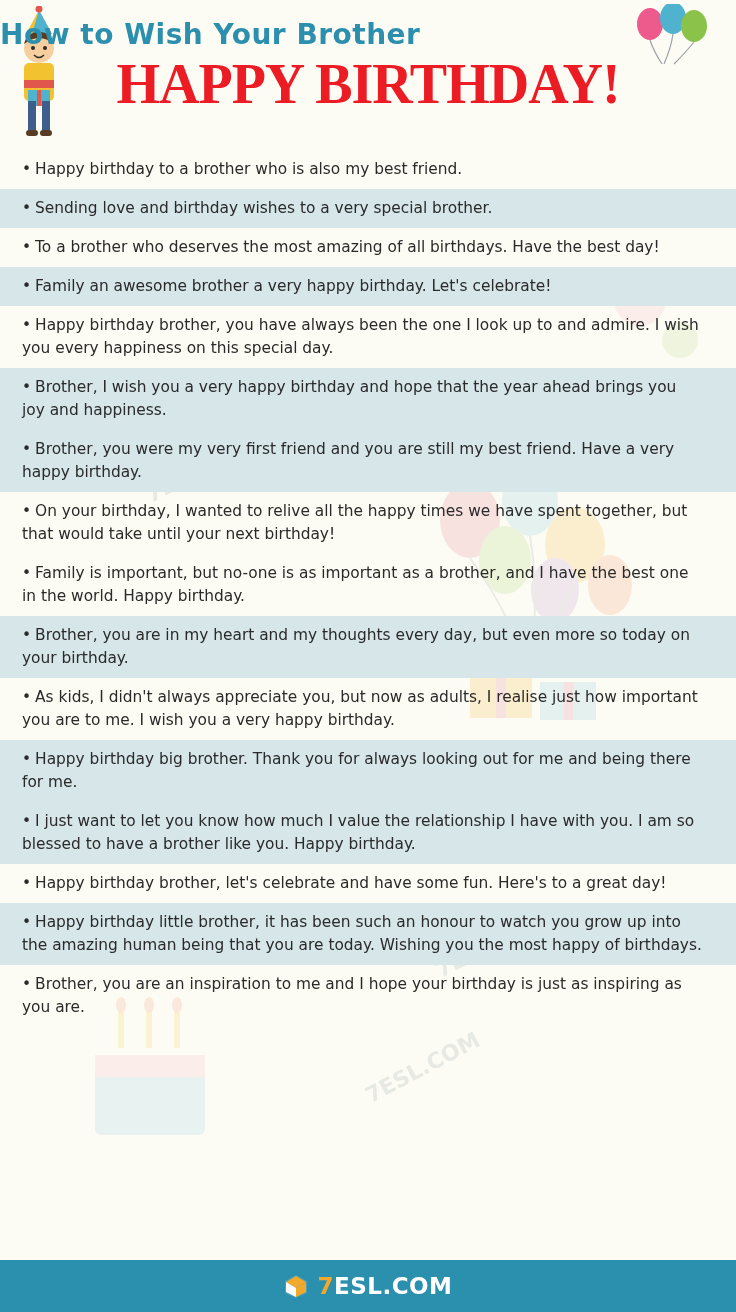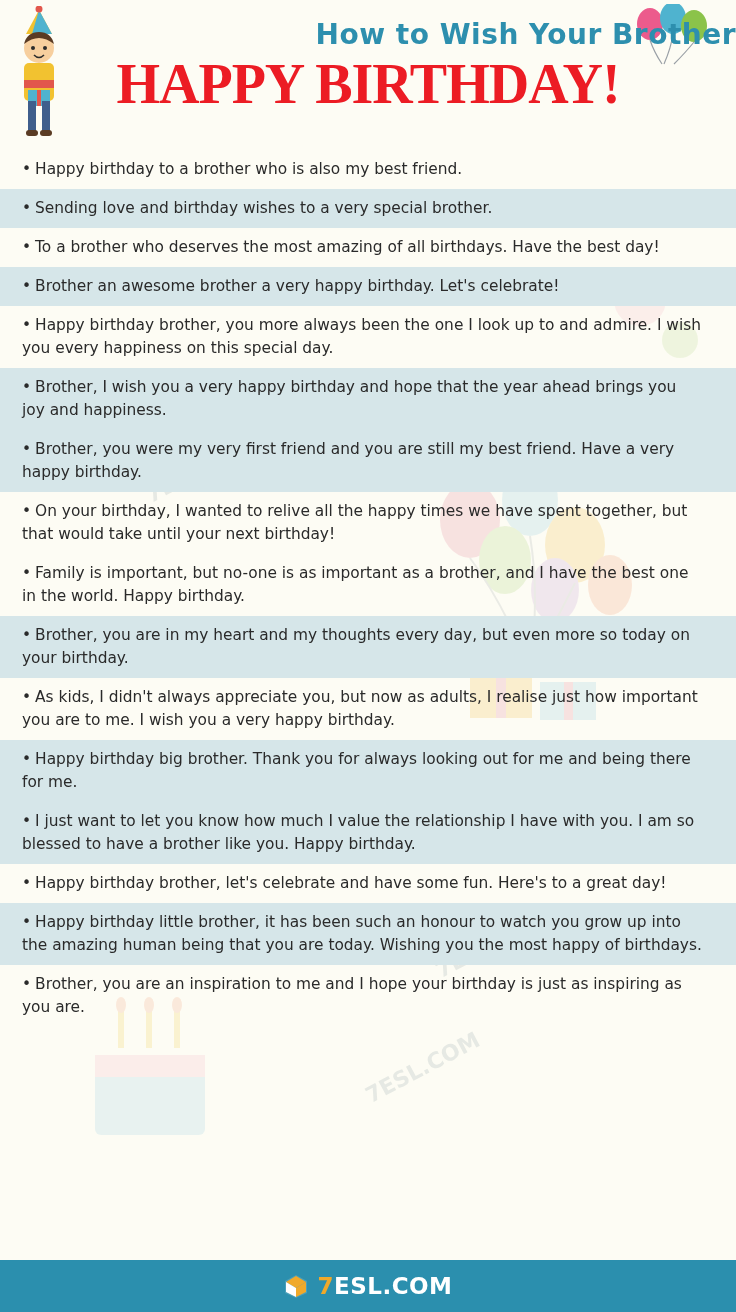--- a/index.html
+++ b/index.html
@@ -29,21 +29,21 @@
     height: 150px;
     background: #fdfcf4;
     flex: 0 0 auto;
     overflow: hidden;
   }
   .header-title {
     position: absolute;
     top: 18px;
     left: 0;
     width: 736px;
-    text-align: right;
+    text-align: left;
     font-size: 28px;
     font-weight: bold;
     color: #2d8fae;
     letter-spacing: 0.5px;
     font-family: "DejaVu Sans", sans-serif;
   }
   .header-main {
     position: absolute;
     top: 54px;
     left: 0;
@@ -224,24 +224,24 @@
     <div class="row plain">
       <span class="bullet">•</span><span>Happy birthday to a brother who is also my best friend.</span>
     </div>
     <div class="row alt">
       <span class="bullet">•</span><span>Sending love and birthday wishes to a very special brother.</span>
     </div>
     <div class="row plain">
       <span class="bullet">•</span><span>To a brother who deserves the most amazing of all birthdays. Have the best day!</span>
     </div>
     <div class="row alt">
-      <span class="bullet">•</span><span>Brother an awesome brother a very happy birthday. Let's celebrate!</span>
-    </div>
-    <div class="row plain">
-      <span class="bullet">•</span><span>Happy birthday brother, you more always been the one I look up to and admire. I wish you every happiness on this special day.</span>
+      <span class="bullet">•</span><span>Family an awesome brother a very happy birthday. Let's celebrate!</span>
+    </div>
+    <div class="row plain">
+      <span class="bullet">•</span><span>Happy birthday brother, you have always been the one I look up to and admire. I wish you every happiness on this special day.</span>
     </div>
     <div class="row alt">
       <span class="bullet">•</span><span>Brother, I wish you a very happy birthday and hope that the year ahead brings you joy and happiness.</span>
     </div>
     <div class="row alt">
       <span class="bullet">•</span><span>Brother, you were my very first friend and you are still my best friend. Have a very happy birthday.</span>
     </div>
     <div class="row plain">
       <span class="bullet">•</span><span>On your birthday, I wanted to relive all the happy times we have spent together, but that would take until your next birthday!</span>
     </div>

